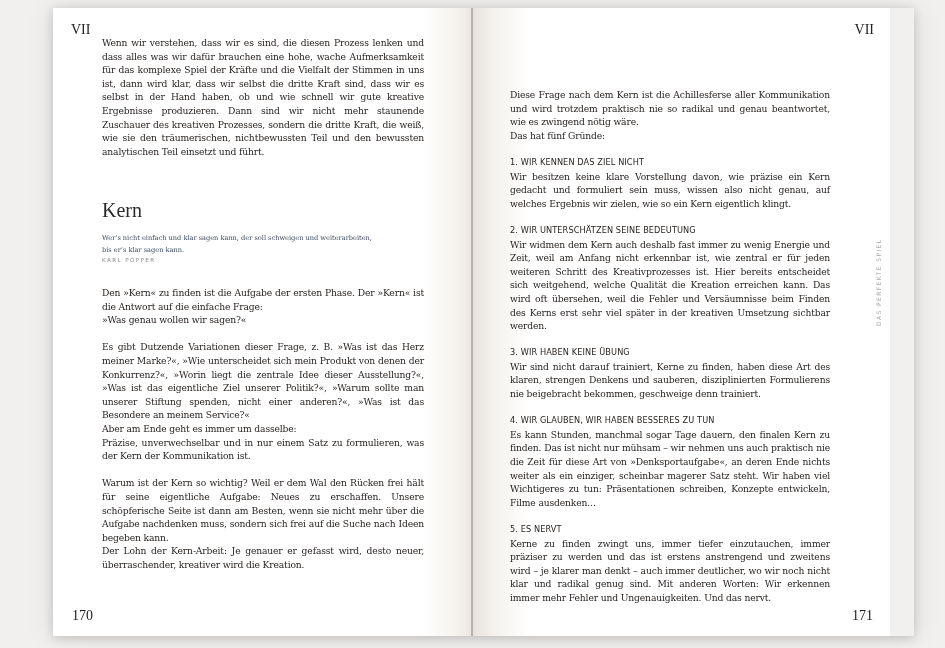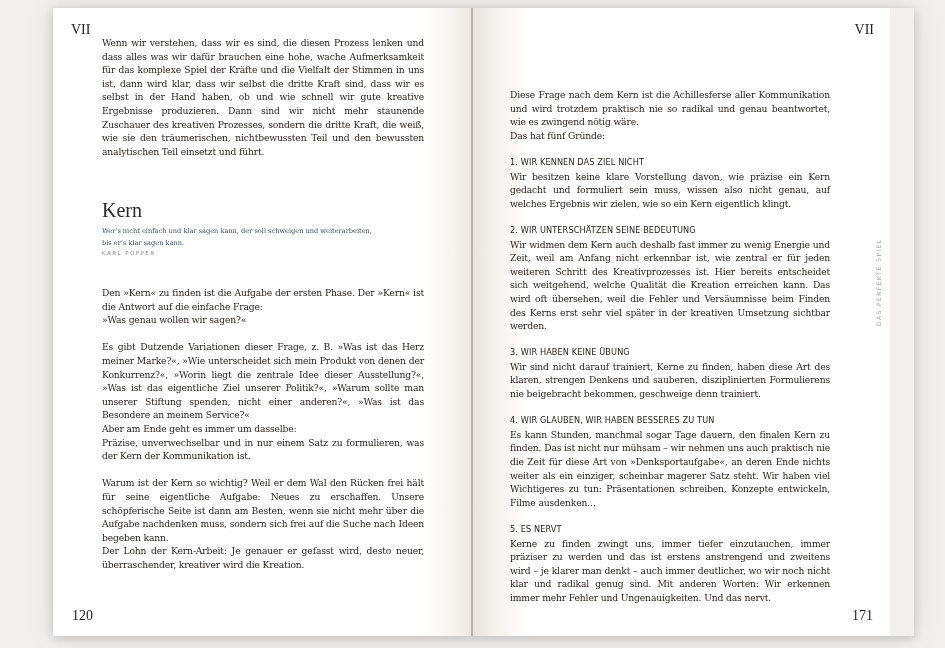--- a/index.html
+++ b/index.html
@@ -56,21 +56,21 @@
   }
   .kern-block {
     position: absolute; left: 49px; width: 322px; top: 190px; text-align: left;
   }
   .kern-title {
     font-family: "Liberation Serif", serif; font-size: 20px; color: #2b2b2b;
     margin: 0; line-height: 24px;
   }
   .kern-quote {
     font-family: "DejaVu Serif", serif; font-size: 6.6px; color: #3a4a5e;
-    line-height: 12px; margin-top: 3px;
+    line-height: 12px; margin-top: 10px;
   }
   .kern-author {
     font-family: "DejaVu Sans", sans-serif; font-size: 5.6px; color: #8a8a8a;
     letter-spacing: 1.4px; margin-top: 1px;
   }
   .side-label {
     position: absolute; left: 403px; top: 318px;
     transform-origin: left top; transform: rotate(-90deg);
     font-family: "DejaVu Sans", sans-serif; font-size: 6px; color: #a9a9a9;
     letter-spacing: 1.4px; white-space: nowrap;
@@ -102,21 +102,21 @@
       <p>»Was genau wollen wir sagen?«</p>
       <div class="gap"></div>
       <p>Es gibt Dutzende Variationen dieser Frage, z. B. »Was ist das Herz meiner Marke?«, »Wie unterscheidet sich mein Produkt von denen der Konkurrenz?«, »Worin liegt die zentrale Idee dieser Ausstellung?«, »Was ist das eigentliche Ziel unserer Politik?«, »Warum sollte man unserer Stiftung spenden, nicht einer anderen?«, »Was ist das Besondere an meinem Service?«</p>
       <p>Aber am Ende geht es immer um dasselbe:</p>
       <p>Präzise, unverwechselbar und in nur einem Satz zu formulieren, was der Kern der Kommunikation ist.</p>
       <div class="gap"></div>
       <p>Warum ist der Kern so wichtig? Weil er dem Wal den Rücken frei hält für seine eigentliche Aufgabe: Neues zu erschaffen. Unsere schöpferische Seite ist dann am Besten, wenn sie nicht mehr über die Aufgabe nachdenken muss, sondern sich frei auf die Suche nach Ideen begeben kann.</p>
       <p>Der Lohn der Kern-Arbeit: Je genauer er gefasst wird, desto neuer, überraschender, kreativer wird die Kreation.</p>
     </div>
 
-    <div class="folio">120</div>
+    <div class="folio">170</div>
   </div>
 
   <div class="page right">
     <div class="chapter-num">VII</div>
 
     <div class="text" style="top:44px;margin-top:36px;">
       <p>Diese Frage nach dem Kern ist die Achillesferse aller Kommunikation und wird trotzdem praktisch nie so radikal und genau beantwortet, wie es zwingend nötig wäre.</p>
       <p>Das hat fünf Gründe:</p>
       <div class="gap"></div>
 

